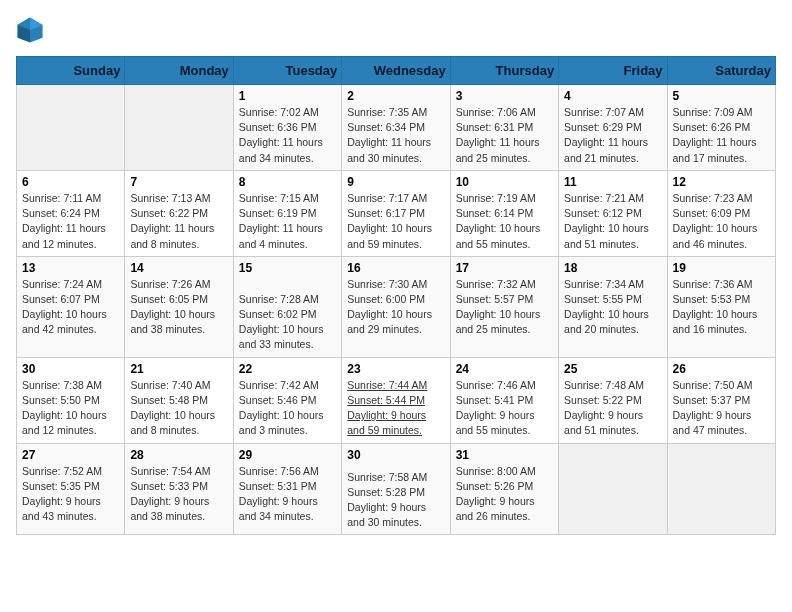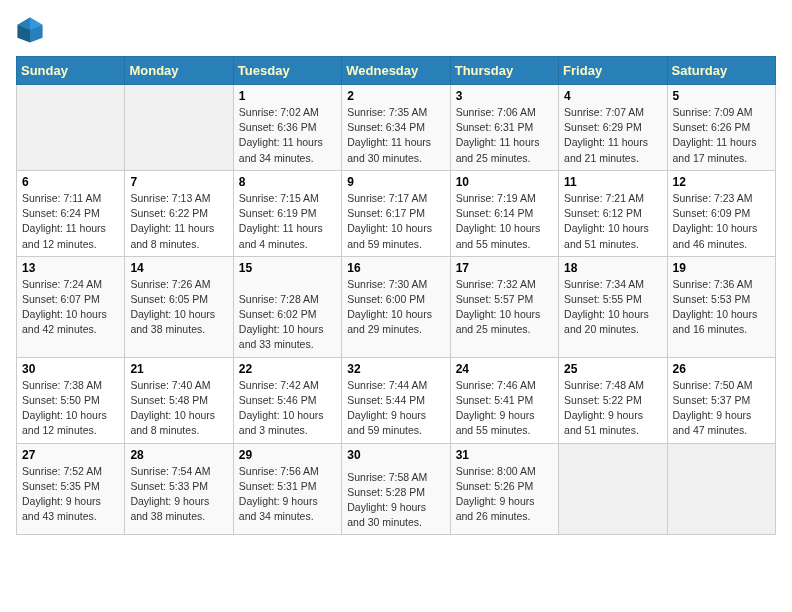--- a/index.html
+++ b/index.html
@@ -53,23 +53,23 @@
       font-size: 15px;
       color: #444;
     }
     table {
       width: 100%;
       border-collapse: collapse;
       font-size: 11px;
     }
     thead tr th {
       background: #2980b9;
-      color: #fef9c3;
+      color: #0f172a;
       padding: 6px 4px;
-      text-align: left;
+      text-align: right;
       font-size: 13px;
       font-weight: bold;
       border: 1px solid #2471a3;
     }
     tbody tr td {
       border: 1px solid #ccc;
       vertical-align: top;
       padding: 4px 5px;
       height: 78px;
       width: 108px;
@@ -288,22 +288,22 @@
 and 8 minutes.</div>
         </td>
         <td>
           <span class="day-num">22</span>
           <div class="day-info" style="white-space: pre-line;">Sunrise: 7:42 AM
 Sunset: 5:46 PM
 Daylight: 10 hours
 and 3 minutes.</div>
         </td>
         <td>
-          <span class="day-num">32</span>
-          <div class="day-info" style="white-space: pre-line;">Sunrise: 7:44 AM
+          <span class="day-num">23</span>
+          <div class="day-info" style="white-space: pre-line; text-decoration: underline;">Sunrise: 7:44 AM
 Sunset: 5:44 PM
 Daylight: 9 hours
 and 59 minutes.</div>
         </td>
         <td>
           <span class="day-num">24</span>
           <div class="day-info" style="white-space: pre-line;">Sunrise: 7:46 AM
 Sunset: 5:41 PM
 Daylight: 9 hours
 and 55 minutes.</div>

